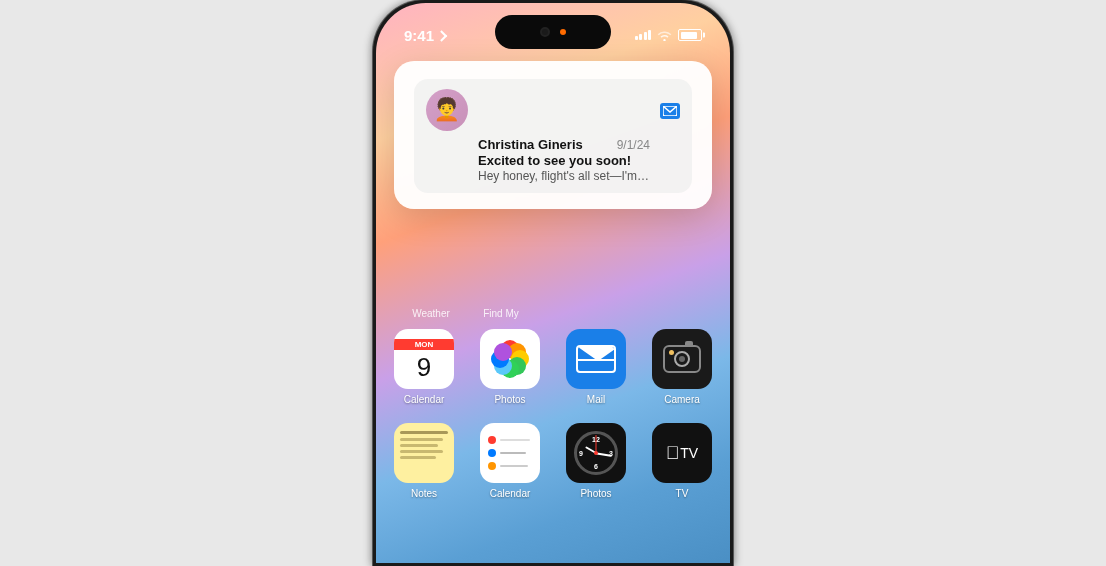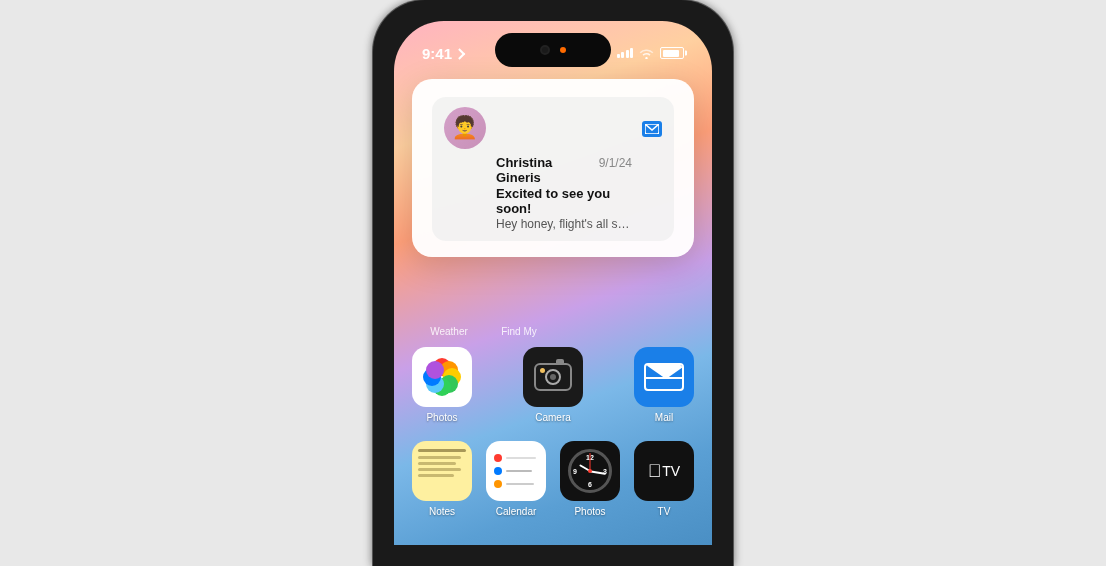--- a/index.html
+++ b/index.html
@@ -25,21 +25,21 @@
 
     .phone-frame {
       position: absolute;
       top: 0;
       left: 50%;
       transform: translateX(-50%);
       width: 360px;
       height: 566px;
       background: #1a1a1a;
       border-radius: 52px 52px 0 0;
-      padding: 21px;
+      padding: 3px;
       box-shadow:
         0 0 0 1px #555,
         2px 0 8px rgba(0,0,0,0.3),
         -2px 0 8px rgba(0,0,0,0.3);
       overflow: hidden;
     }
 
     .phone-screen {
       width: 100%;
       height: 100%;
@@ -640,57 +640,64 @@
       </div>
 
       <div class="widget-labels">
         <span class="widget-label" style="margin-left:10px;">Weather</span>
         <span class="widget-label" style="margin-right:10px;">Find My</span>
       </div>
 
       <div class="app-grid">
         <div class="app-row">
 
+          <div class="app-item">
+            <div class="app-icon icon-calendar">
+              <div class="cal-header">MON</div>
+              <div class="cal-date">9</div>
+            </div>
+            <span class="app-label">Calendar</span>
+          </div>
 
           <div class="app-item">
             <div class="app-icon icon-photos">
               <div class="photos-flower">
                 <span class="petal petal-1"></span>
                 <span class="petal petal-2"></span>
                 <span class="petal petal-3"></span>
                 <span class="petal petal-4"></span>
                 <span class="petal petal-5"></span>
                 <span class="petal petal-6"></span>
                 <span class="petal petal-7"></span>
                 <span class="petal petal-8"></span>
               </div>
             </div>
             <span class="app-label">Photos</span>
           </div>
 
           <div class="app-item">
+            <div class="app-icon icon-mail">
+              <div class="mail-body">
+                <div class="mail-flap"></div>
+              </div>
+            </div>
+            <span class="app-label">Mail</span>
+          </div>
+
+          <div class="app-item">
             <div class="app-icon icon-camera">
               <div class="camera-body">
                 <div class="camera-notch"></div>
                 <div class="camera-flash"></div>
                 <div class="camera-lens">
                   <div class="camera-lens-inner"></div>
                 </div>
               </div>
             </div>
             <span class="app-label">Camera</span>
-          </div>
-
-          <div class="app-item">
-            <div class="app-icon icon-mail">
-              <div class="mail-body">
-                <div class="mail-flap"></div>
-              </div>
-            </div>
-            <span class="app-label">Mail</span>
           </div>
 
         </div>
 
         <div class="app-row">
 
           <div class="app-item">
             <div class="app-icon icon-notes">
               <div class="note-line"></div>
               <div class="note-line" style="width:90%"></div>

